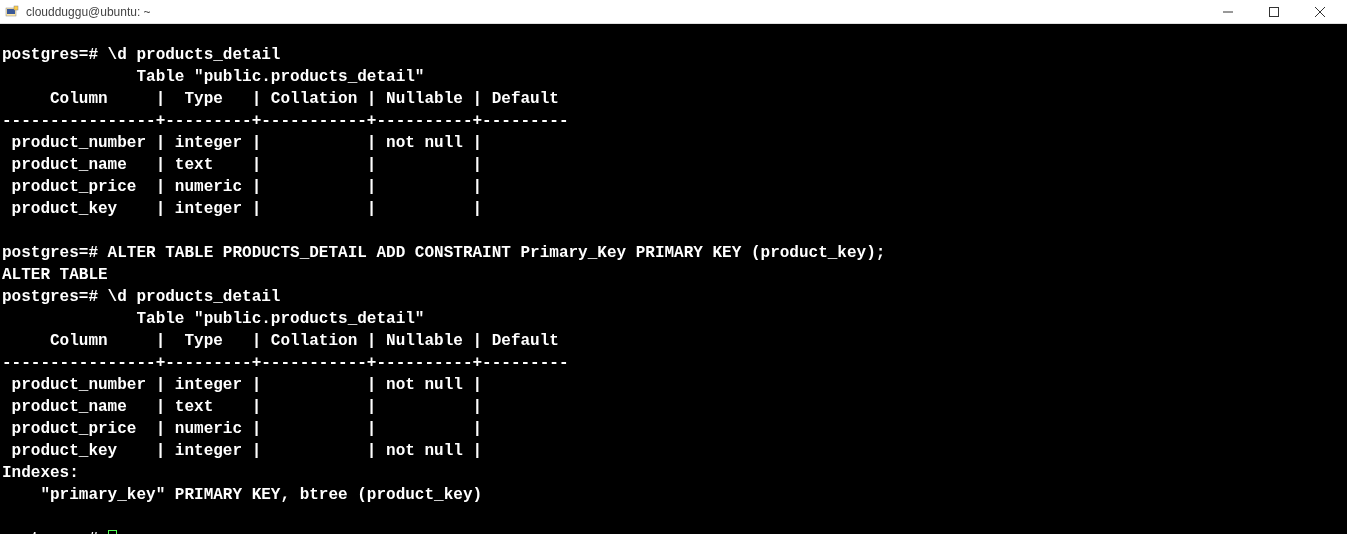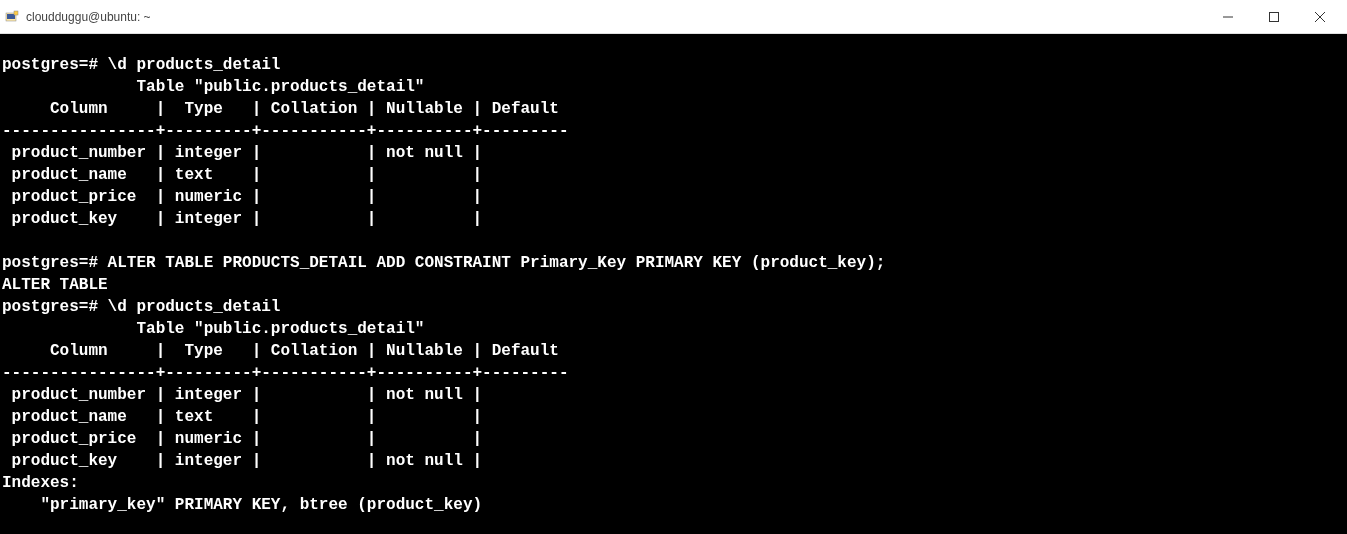--- a/index.html
+++ b/index.html
@@ -8,21 +8,21 @@
       box-sizing: border-box;
     }
     body {
       font-family: 'Segoe UI', Tahoma, sans-serif;
       background: #fff;
       width: 1347px;
       height: 534px;
       overflow: hidden;
     }
     .title-bar {
-      height: 34px;
+      height: 24px;
       background: #fff;
       display: flex;
       align-items: center;
       padding: 0 4px;
       border-bottom: 1px solid #e0e0e0;
     }
     .title-icon {
       width: 16px;
       height: 16px;
       margin-right: 6px;

